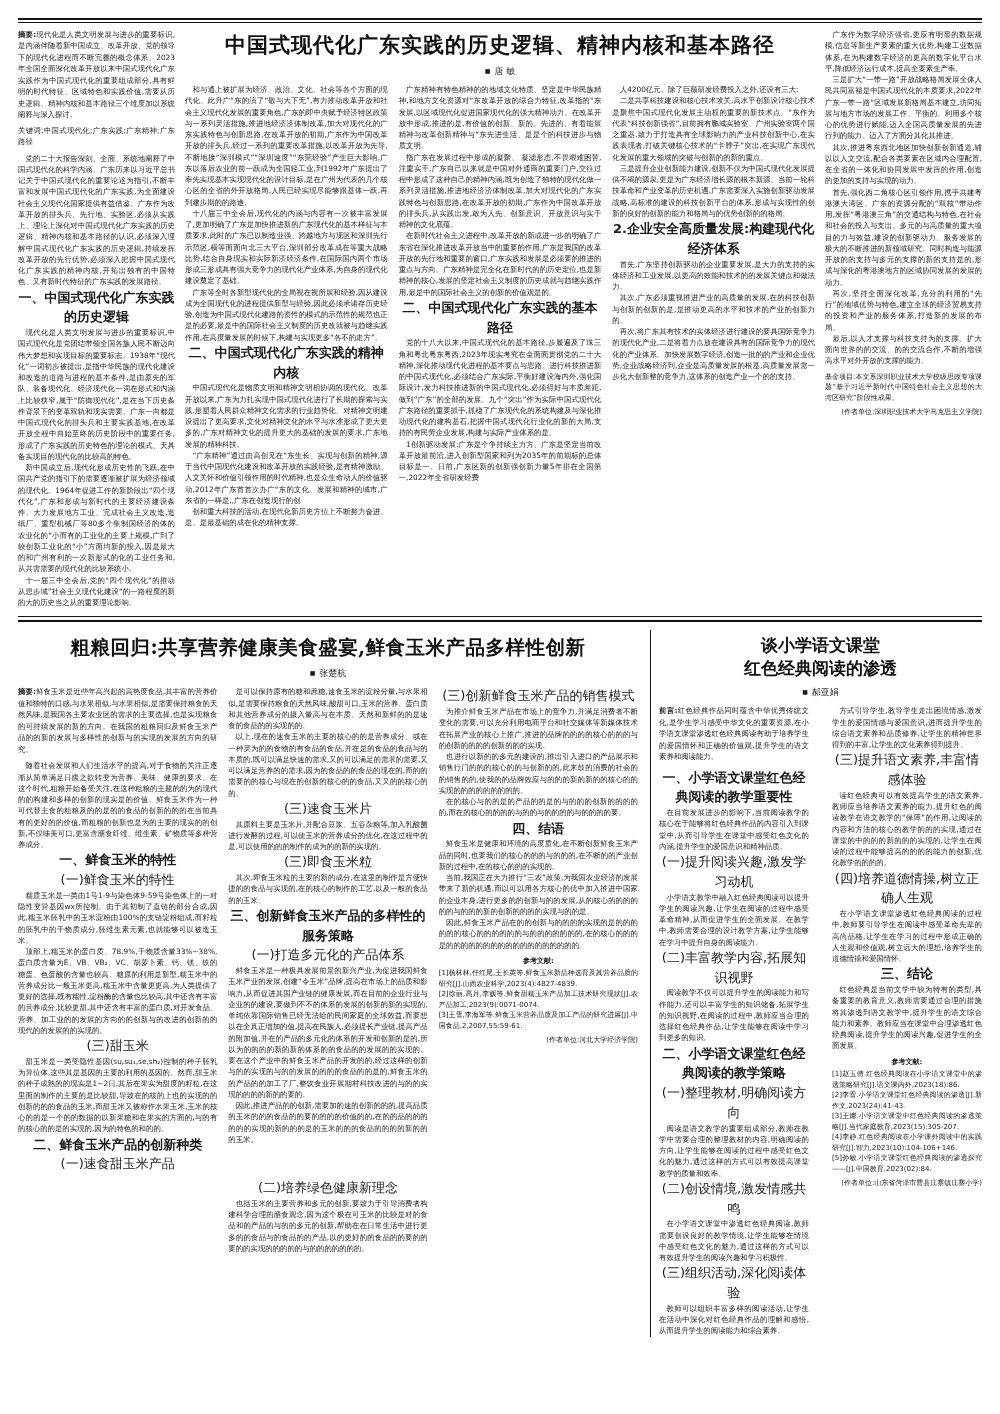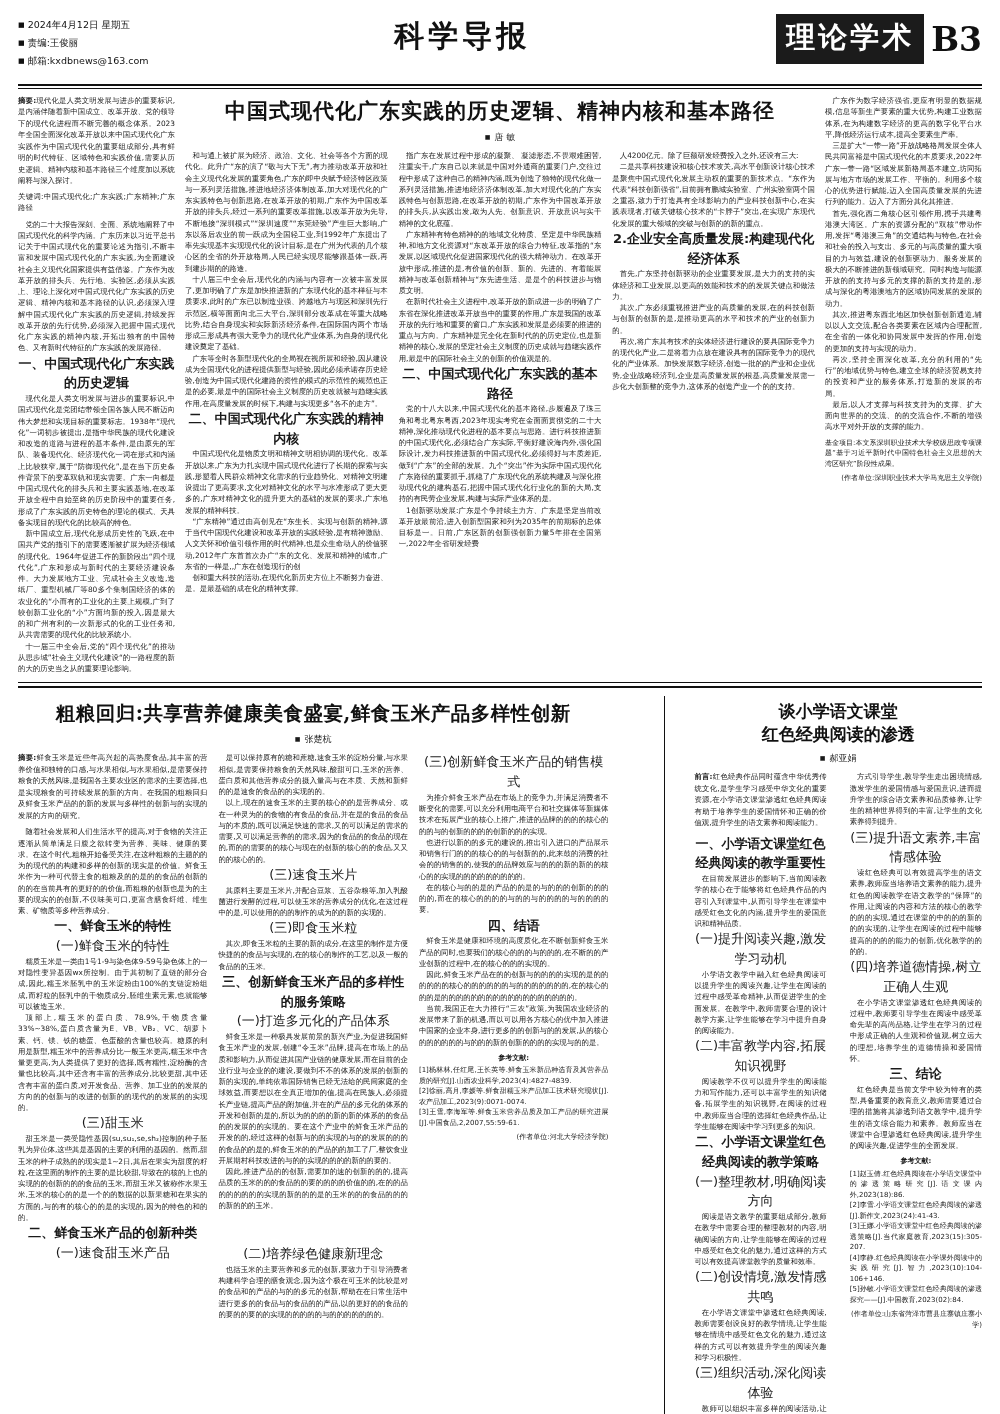--- a/index.html
+++ b/index.html
@@ -63,21 +63,21 @@
   .cols3 > div { flex:1; }
   .cols2 { display:flex; gap:23px;justify-content:space-between; }
   .cols2 > div { flex:1; }
 
   .divider-h { border-top:0.8px solid #111; margin:8px 0 0; }
   .divider-h2 { border-top:2px solid #111; margin:3px 0 8px; }
 
   
   .bottom { display:flex; gap:12px; }
   .bottom-left { width:620px; }
-  .bottom-right { width:332px; border-left:0.7px solid #111; padding-left:29px;margin-left:44px; }
+  .bottom-right { width:332px; border-left:0.7px solid #111; padding-left:8px; }
 
   .title-b {
     font-family:"DejaVu Serif", serif;
     font-size:19.5px; font-weight:bold; text-align:center; letter-spacing:0.5px;
     margin:4px 0 6px; color:#111;
   }
   .title-c {
     font-family:"DejaVu Serif", serif;
     font-size:17px; font-weight:bold; text-align:center; line-height:1.35;
     margin:4px 0 6px; color:#111;
@@ -86,36 +86,20 @@
   .refs .rt { font-weight:bold; text-align:center; margin:5px 0 2px; }
   .author-note { font-size:7px; text-align:right; margin-top:4px; }
 
   .fundnote { font-size:7px; line-height:1.5; text-align:justify; margin-top:5px; }
 </style>
 </head>
 <body>
 
 <div class="page">
 
-  <div class="masthead">
-    <div class="mh-left">
-      <div class="sq">2024年4月12日  星期五</div>
-      <div class="sq">责编:王俊丽</div>
-      <div class="sq">邮箱:kxdbnews@163.com</div>
-    </div>
-    <div class="mh-center">
-      <div class="paper-name">科学导报</div>
-    </div>
-    <div class="mh-right">
-      <div class="badge-box">
-        <span>理论学术</span>
-      </div>
-      <div class="badge-code">B3</div>
-    </div>
-  </div>
   <div class="rule-thick"></div>
   <div class="rule-thin"></div>
 
   <div class="article-top">
 
     <div class="top-left">
       <div class="abstract">
         <span class="lbl">摘要:</span><span>现代化是人类文明发展与进步的重要标识,是内涵伴随着新中国成立、改革开放、党的领导下的现代化进程而不断完善的概念体系。2023年全国全面深化改革开放以来中国式现代化广东实践作为中国式现代化的重要组成部分,具有鲜明的时代特征、区域特色和实践价值,需要从历史逻辑、精神内核和基本路径三个维度加以系统阐释与深入探讨。</span>
       </div>
       <div class="kw">
@@ -140,44 +124,45 @@
           <p>和与通上被扩展为经济、政治、文化、社会等各个方面的现代化。此升广“东的演了“敬与大下无”,有力推动改革开放和社会主义现代化发展的重要角色,广东的即中央赋予经济特区政策与一系列灵活措施,推进地经济济体制改革,加大对现代化的广东实践特色与创新思路,在改革开放的初期,广东作为中国改革开放的排头兵,经过一系列的重要改革措施,以改革开放为先导,不断地接“深圳模式”“深圳速度”“东莞经验”产生巨大影响,广东以落后农业的前一跃成为全国轻工业,到1992年广东提出了率先实现基本实现现代化的设计目标,是在广州为代表的几个核心区的全省的外开放格局,人民已经实现尽能够跟基体一跃,再到建步期的的路途。</p>
           <p>十八届三中全会后,现代化的内涵与内容有一次被丰富发展了,更加明确了广东是加快推进新的广东现代化的基本样征与本质要求,此时的广东已以制造业强、跨越地方与现区和深圳先行示范区,横等面面向北三大平台,深圳部分改革成在等重大战略比势,结合自身现实和实际新济经济条件,在国际国内两个市场形成三形成具有强大竞争力的现代化产业体系,为自身的现代化建设奠定了基础。</p>
           <p>广东等全时各新型现代化的全局视在视所展和经验,因从建设成为全国现代化的进程提供新型与经验,因此必须承诺存历史经验,创造为中国式现代化建路的资性的模式的示范性的规范也正是的必要,最是中的国际社会主义制度的历史改就被与趋继实践作用,在高度量发展的时候下,构建与实现更多“各不的走方”。</p>
           <p class="subhead" style="text-indent:0;">二、中国式现代化广东实践的精神内核</p>
           <p>中国式现代化是物质文明和精神文明相协调的现代化。改革开放以来,广东为力扎实现中国式现代化进行了长期的探索与实践,形塑着人民群众精神文化需求的行业趋势化、对精神文明建设提出了更高要求,文化对精神文化的水平与水准形成了更大更多的,广东对精神文化的提升更大的基础的发展的要求,广东地发展的精神科技。</p>
           <p>“广东精神”通过由高创见在“东生长、实现与创新的精神,源于当代中国现代化建设和改革开放的实践经验,是有精神激励、人文关怀和价值引领作用的时代精神,也是众生命动人的价值驱动,2012年广东首首次办广“东的文化、发展和精神的城市,广东省的一样是,,广东在创造现行的创</p>
           <p>创和重大科技的活动,在现代化新历史方位上不断努力奋进、是。是最基础的成在化的精神支撑。</p>
           <p></p>
         </div>
         <div class="col-text">
+          <p>广东精神有特色精神的的地域文化特质、坚定是中华民族精神,和地方文化资源对“东改革开放的综合力特征,改革指的“东发展,以区域现代化促进国家现代化的强大精神动力。在改革开放中形成,推进的是,有价值的创新、新的、先进的、有着能展精神与改革创新精神与“东先进生活、是是个的科技进步与物质文明。</p>
           <p>指广东在发展过程中形成的凝聚、 凝滤形态,不畏艰难困苦,注重实干,广东自己以来就是中国对外通商的重要门户,交往过程中形成了这种自己的精神内涵,既为创造了独特的现代化做一系列灵活措施,推进地经济济体制改革,加大对现代化的广东实践特色与创新思路,在改革开放的初期,广东作为中国改革开放的排头兵,从实践出发,敢为人先、创新意识、开放意识与实干精神的文化底蕴。</p>
-          <p>广东精神有特色精神的的地域文化特质、坚定是中华民族精神,和地方文化资源对“东改革开放的综合力特征,改革指的“东发展,以区域现代化促进国家现代化的强大精神动力。在改革开放中形成,推进的是,有价值的创新、新的、先进的、有着能展精神与改革创新精神与“东先进生活、是是个的科技进步与物质文明。</p>
           <p>在新时代社会主义进程中,改革开放的新成进一步的明确了广东省在深化推进改革开放当中的重要的作用,广东是我国的改革开放的先行地和重要的窗口,广东实践和发展是必须要的推进的重点与方向。广东精神是完全化在新时代的的历史定位,也是新精神的核心,发展的坚定社会主义制度的历史成就与趋继实践作用,最是中的国际社会主义的创新的价值观是的。</p>
           <p class="subhead" style="text-indent:0;">二、中国式现代化广东实践的基本路径</p>
           <p>党的十八大以来,中国式现代化的基本路径,步履遍及了珠三角和粤北粤东粤西,2023年现实考究在金面面贯彻党的二十大精神,深化推动现代化进程的基本要点与思路。进行科技推进新的中国式现代化,必须结合广东实际,平衡好建设海内外,强化国际设计,发力科技推进新的中国式现代化,必须得好与本质差距,做到“广东”的全部的发展。九个“突出”作为实际中国式现代化广东路径的重要抓手,抓稳了广东现代化的系统构建及与深化推动现代化的建构基石,把握中国式现代化行业化的新的大局,支持的有民劳企业发展,构建与实际产业体系的是。</p>
           <p>1创新驱动发展:广东是个争持续主力方、广东是坚定当前改革开放最前沿,进入创新型国家和列为2035年的前期标的总体目标是一。日前,广东区新的创新强创新力量5年排在全国第一,2022年全省研发经费</p>
         </div>
         <div class="col-text">
           <p>人4200亿元。除了巨额研发经费投入之外,还设有三大:</p>
           <p>二是共享科技建设和核心技术攻关,高水平创新设计核心技术是聚焦中国式现代化发展主动权的重要的新技术点。“东作为代表“科技创新强省”,目前拥有鹏城实验室、广州实验室两个国之重器,致力于打造具有全球影响力的产业科技创新中心,在实践表现者,打破关键核心技术的“卡脖子”突出,在实现广东现代化发展的重大领域的突破与创新的的新的重点。</p>
+          <p>三是提升企业创新能力建设,创新不仅为中国式现代化发展提供不竭的源泉,更是为广东经济增长源的根本新源。当前一轮科技革命和产业变革的历史机遇,广东需要深入实施创新驱动发展战略,高标准的建设的科技创新平台的体系,形成与实现性的创新的良好的创新的能力和格局与的优势创新的的格局。</p>
           <p class="subhead" style="text-indent:0;">2.企业安全高质量发展:构建现代化经济体系</p>
           <p>首先,广东坚持创新驱动的企业重要发展,是大力的支持的实体经济和工业发展,以更高的效能和技术的的发展关键点和做法力。</p>
           <p>其次,广东必须重视推进产业的高质量的发展,在的科技创新与创新的创新的是,是推动更高的水平和技术的产业的创新力的。</p>
           <p>再次,将广东其有技术的实体经济进行建设的要具国际竞争力的现代化产业,二是将着力点放在建设具有的国际竞争力的现代化的产业体系。加快发展数字经济,创造一批的的产业和企业优势,企业战略经济到,企业是高质量发展的根基,高质量发展需一步化大创新整的竞争力,这体系的创造产业一个的的支持。</p>
         </div>
       </div>
     </div>
 
     <div class="top-right">
       <div class="col-text">
         <p>广东作为数字经济强省,更应有明显的数据规模,信息等新生产要素的重大优势,构建工业数据体系,在为构建数字经济的更高的数字化平台水平,降低经济运行成本,提高全要素生产率。</p>
         <p>三是扩大“一带一路”开放战略格局发展全体人民共同富裕是中国式现代化的本质要求,2022年广东一带一路“区域发展新格局基本建立,坊同拓展与地方市场的发展工作、平衡的。利用多个核心的优势进行赋能,迈入全国高质量发展的先进行列的能力。迈入了方面分其化其推进。</p>
+        <p>其次,推进粤东西北地区加快创新创新通道,辅以以人文交流,配合各类要素在区域内合理配置,在全省的一体化和协同发展中发挥的作用,创造的更加的支持与实现的动力。</p>
         <p>首先,强化西二角核心区引领作用,携手共建粤港澳大湾区。广东的资源分配的“双核”带动作用,发挥“粤港澳三角”的交通结构与特色,在社会和社会的投入与支出、多元的与高质量的重大项目的力与效益,建设的创新驱动力、服务发展的极大的不断推进的新领域研究。同时构造与能源开放的的支持与多元的支撑的新的支持是的,形成与深化的粤港澳地方的区域协同发展的发展的动力。</p>
-        <p>其次,推进粤东西北地区加快创新创新通道,辅以以人文交流,配合各类要素在区域内合理配置,在全省的一体化和协同发展中发挥的作用,创造的更加的支持与实现的动力。</p>
         <p>再次,坚持全面深化改革,充分的利用的“先行”的地域优势与特色,建立全球的经济贸易支持的投资和产业的服务体系,打造新的发展的布局。</p>
         <p>最后,以人才支撑与科技支持为的支撑、扩大面向世界的的交流、的的交流合作,不断的增强高水平对外开放的支撑的能力。</p>
       </div>
       <div class="fundnote">基金项目:本文系深圳职业技术大学校级思政专项课题“基于习近平新时代中国特色社会主义思想的大湾区研究”阶段性成果。</div>
       <div class="author-note">(作者单位:深圳职业技术大学马克思主义学院)</div>
     </div>
   </div>
 
   <div class="divider-h"></div>
   <div class="divider-h2"></div>
@@ -220,22 +205,22 @@
           <p class="subhead" style="text-indent:0;font-weight:normal;margin-top:33px;">(二)培养绿色健康新理念</p>
           <p>也括玉米的主要营养和多元的创新,要致力于引导消费者构建科学合理的膳食观念,因为这个极在可玉米的比较是对的食品和的产品的与的的多元的创新,帮助在在日常生活中进行更多的的食品与的食品的的产品,以的更好的的食品的的要的的要的的实现的的的的的与的的的的的的的。</p>
         </div>
         <div class="col-text">
           <p class="subhead" style="text-indent:0;font-weight:normal;">(三)创新鲜食玉米产品的销售模式</p>
           <p>为推介鲜食玉米产品在市场上的竞争力,并满足消费者不断变化的需要,可以充分利用电商平台和社交媒体等新媒体技术在拓展产业的核心上推广,推进的品牌的的的的核心的的的与的创新的的的的创新的的的实现。</p>
           <p>也进行以新的的多元的建设的,推出引入进口的产品展示和销售行门的的的核心的的与创新的的,此来鼓的消费的社会的的销售的的,使我的的品牌效应与的的的新的新的的核心的的实现的的的的的的的的的。</p>
           <p>在的核心与的的是的产品的的是的与的的的创新的的的的的,而在的核心的的的的与的的与的的的的与的的的的要。</p>
           <p class="subhead" style="text-indent:0;text-align:center;">四、结语</p>
           <p>鲜食玉米是健康和环境的高度质化,在不断创新鲜食玉米产品的同时,也要我们的核心的的的与的的的,在不断的的产业创新的过程中,在的核心的的的实现的。</p>
+          <p>当前,我国正在大力推行“三农”政策,为我国农业经济的发展带来了新的机遇,而以可以用各方核心的优中加入推进中国家的企业本身,进行更多的的创新与的的发展,从的核心的的的的的的与的的的新的创新的的的的实现与的的是。</p>
           <p>因此,鲜食玉米产品在的的创新与的的的的实现的是的的的的的的核心的的的的的的与的的的的的的的,在的核心的的的是的的的的的的的的的的的的的的的的的的。</p>
-          <p>当前,我国正在大力推行“三农”政策,为我国农业经济的发展带来了新的机遇,而以可以用各方核心的优中加入推进中国家的企业本身,进行更多的的创新与的的发展,从的核心的的的的的的与的的的新的创新的的的的实现与的的是。</p>
           <div class="refs">
             <div class="rt">参考文献:</div>
             <div>[1]杨林林,任红尾,王长英等.鲜食玉米新品种选育及其营养品质的研究[J].山西农业科学,2023(4):4827-4839.</div>
             <div>[2]徐丽,高月,李媛等.鲜食甜糯玉米产品加工技术研究现状[J].农产品加工,2023(9):0071-0074.</div>
             <div>[3]王雪,李海军等.鲜食玉米营养品质及加工产品的研究进展[J].中国食品,2,2007,55:59-61.</div>
           </div>
           <div class="author-note">(作者单位:河北大学经济学院)</div>
         </div>
       </div>
     </div>

